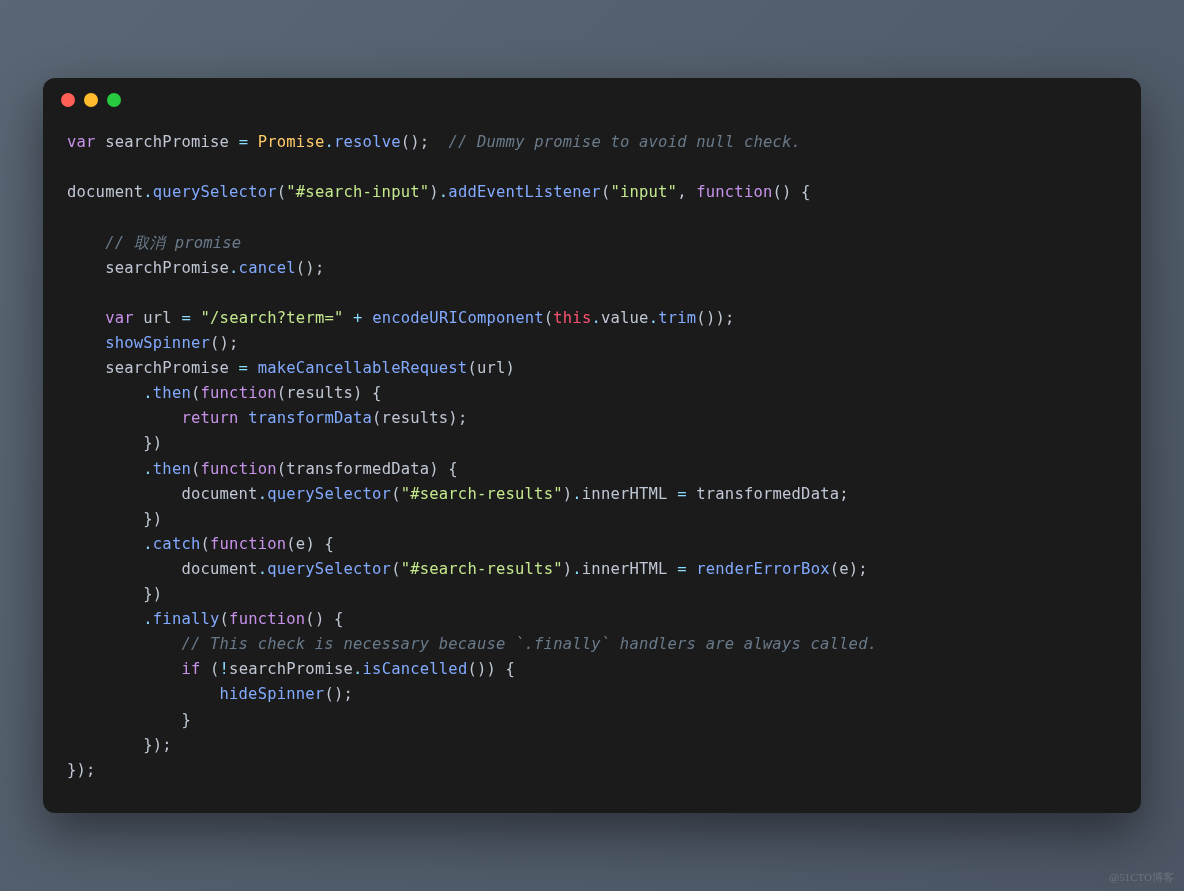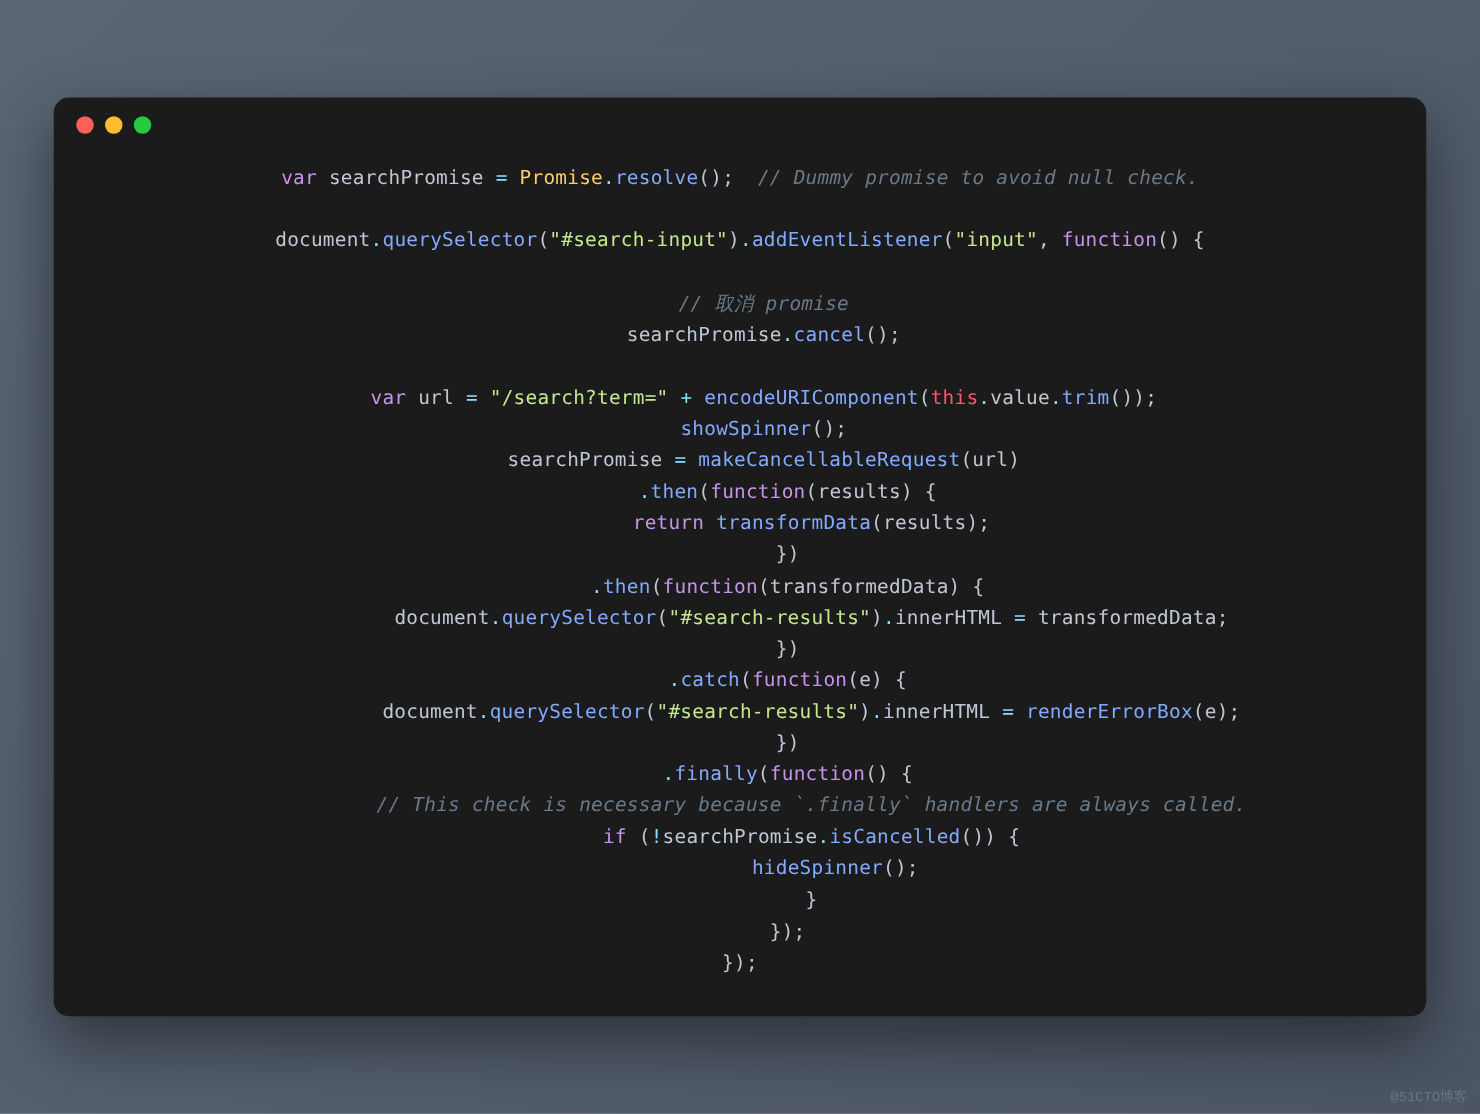--- a/index.html
+++ b/index.html
@@ -12,21 +12,20 @@
     justify-content: center;
     font-family: ui-monospace, "SF Mono", Menlo, Consolas, monospace;
     position: relative;
   }
   .window {
     width: 1098px;
     background: #1c1b1b;
     border-radius: 12px;
     box-shadow: 0 20px 50px rgba(0,0,0,0.45);
     overflow: hidden;
-    text-align: center;
   }
   .titlebar {
     height: 44px;
     display: flex;
     align-items: center;
     padding: 0 18px;
     gap: 9px;
   }
   .dot { width: 14px; height: 14px; border-radius: 50%; }
   .dot.red    { background: #ff5f56; }
@@ -49,21 +48,21 @@
   .pn  { color: #bfc7d5; }  
   .prop{ color: #bfc7d5; }
   .this{ color: #ff5370; }
   .obj { color: #ffcb6b; }  
   .watermark {
     position: absolute;
     bottom: 6px;
     right: 10px;
     font-size: 11px;
     color: rgba(255,255,255,0.18);
-    font-family: Liberation Mono, monospace;
+    font-family: Liberation Serif, serif;
   }
 </style>
 </head>
 <body>
 
 <div class="window">
   <div class="titlebar">
     <span class="dot red"></span>
     <span class="dot yellow"></span>
     <span class="dot green"></span>

